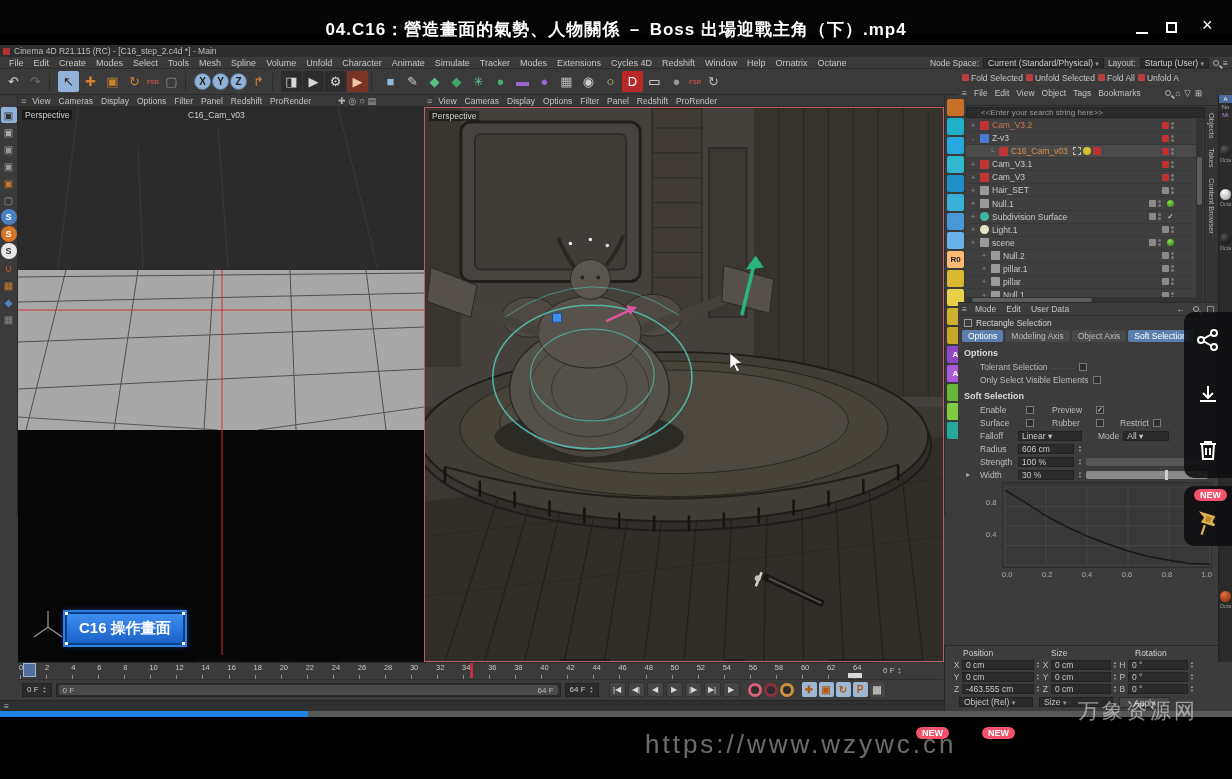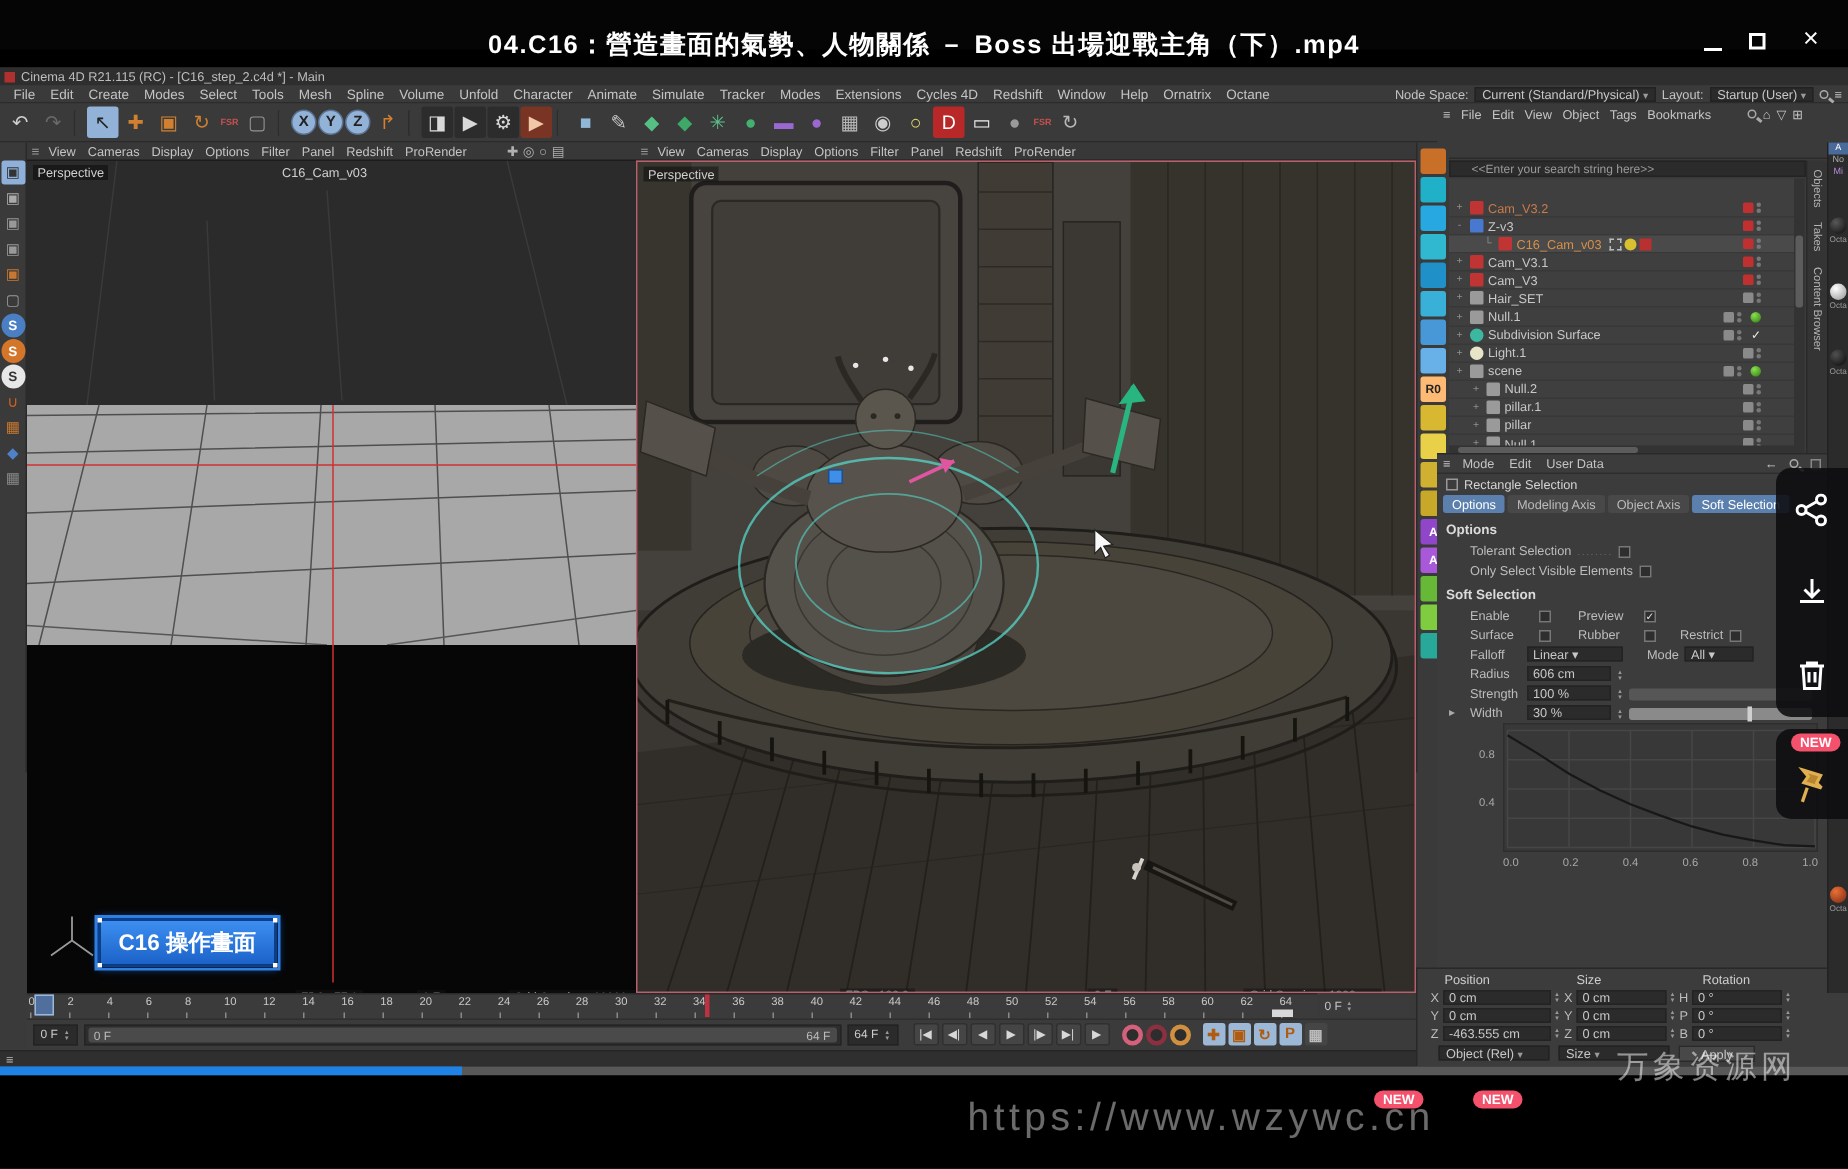--- a/index.html
+++ b/index.html
@@ -144,21 +144,21 @@
 
 #attr{left:958px;top:302px;width:260px;height:343px;background:#3c3c3c;border-top:1px solid #2a2a2a;font-size:8.5px}
 #attr .hdr{height:13px;display:flex;align-items:center;gap:8px;padding:0 4px;border-bottom:1px solid #2e2e2e}
 #attr .hdr .sp{flex:1}
 #attr .ttl{height:13px;display:flex;align-items:center;gap:4px;padding:0 6px;color:#d4d4d4}
 #attr .ttl .ic{width:8px;height:8px;border:1px solid #999}
 #attr .tabs{display:flex;gap:2px;padding:1px 4px}
 #attr .tab{background:#484848;color:#bbb;padding:1px 6px;border-radius:2px;font-size:8.5px;white-space:nowrap}
 #attr .tab.on{background:#5b80ad;color:#fff}
 #attr .sec{font-weight:bold;color:#dadada;padding:5px 0 2px 6px;font-size:9px}
-#attr .row{display:flex;align-items:flex-end;gap:4px;padding:1.5px 0 1.5px 22px;color:#bdbdbd}
+#attr .row{display:flex;align-items:center;gap:4px;padding:1.5px 0 1.5px 22px;color:#bdbdbd}
 .cb{width:8px;height:8px;border:1px solid #777;background:#2e2e2e;flex:none;display:inline-flex;align-items:center;justify-content:center;color:#e8e8e8;font-size:7px}
 .dots{color:#6a6a6a;letter-spacing:1px;font-size:7px}
 .ibox{background:#2b2b2b;border:1px solid #232323;padding:0 3px;height:10px;line-height:9px;color:#c8c8c8;white-space:nowrap}
 .stp{display:inline-flex;flex-direction:column;font-size:4px;color:#999;line-height:4px}
 .sld{height:8px;background:#565656;border-radius:2px;position:relative;flex:1;margin-right:10px}
 .sld .h{position:absolute;top:-1px;width:3px;height:10px;background:#d0d0d0}
 #fcurve-wrap{position:absolute;left:1002px;top:482px;width:210px;height:86px;background:#383838;border:1px solid #2e2e2e}
 #fc-xticks{position:absolute;left:1002px;top:570px;width:210px;display:flex;justify-content:space-between;font-size:7.5px;color:#a8a8a8}
 .fcy{position:absolute;left:986px;font-size:7.5px;color:#a8a8a8}
 
@@ -275,20 +275,42 @@
     <span class="tile" style="color: rgb(184, 184, 184);">▦</span>
     <span class="tile" style="color: rgb(204, 204, 204);">◉</span>
     <span class="tile" style="color: rgb(232, 216, 112);">○</span>
     <span class="tile" style="background: rgb(184, 40, 40); color: rgb(255, 255, 255);">D</span>
     <span class="tile" style="color: rgb(232, 232, 232);">▭</span>
     <span class="tile" style="color: rgb(154, 154, 154);">●</span>
     <span class="tile tiny" style="color: rgb(200, 80, 80);">FSR</span>
     <span class="tile" style="color: rgb(184, 184, 184);">↻</span>
   </div>
 <div class="abs" id="rhead">
+  <div class="row1">
+
+      <span class="foldb">
+        <span class="fi"></span>
+        <span>Fold Selected</span>
+      </span>
+
+      <span class="foldb">
+        <span class="fi"></span>
+        <span>Unfold Selected</span>
+      </span>
+
+      <span class="foldb">
+        <span class="fi"></span>
+        <span>Fold All</span>
+      </span>
+
+      <span class="foldb">
+        <span class="fi"></span>
+        <span>Unfold A</span>
+      </span>
+    </div>
   <div class="row2">
     <span>≡</span>
     <span style="display:flex;gap:7px">
 
     <span class="mi">File</span>
         <span class="mi">Edit</span>
         <span class="mi">View</span>
         <span class="mi">Object</span>
         <span class="mi">Tags</span>
         <span class="mi">Bookmarks</span>
@@ -463,21 +485,21 @@
   <div class="vpinfo">
     <span class="f1">FPS : 100.9</span>
     <span class="f2">0 F</span>
     <span class="f3">Grid Spacing : 1000 cm</span>
   </div>
 </div>
 
 <div class="abs" id="om-search">&lt;&lt;Enter your search string here&gt;&gt;</div>
 <div class="abs" id="om-list">
 
-    <div class="orow t-cam" style="color: rgb(200, 122, 74); margin-top: 14px;">
+    <div class="orow t-cam" style="color: rgb(200, 122, 74);">
       <span class="tw">+</span>
       <span class="oi"></span>
       <span class="on">Cam_V3.2</span>
 
       <span class="tg">
         <span class="sq"></span>
         <span class="dts">
           <i></i>
           <i></i>
         </span>

